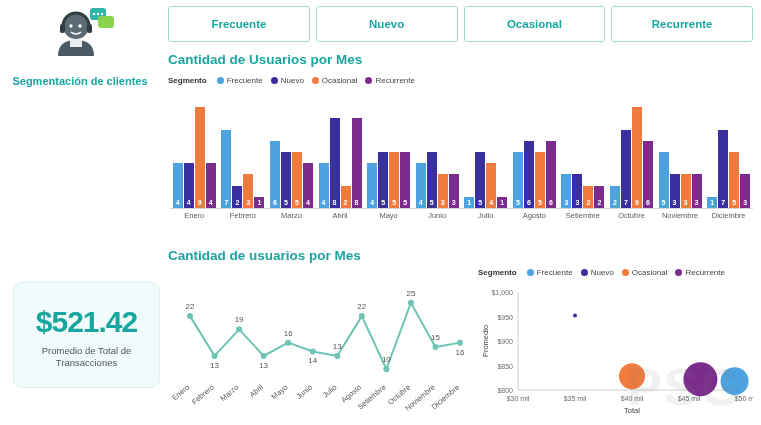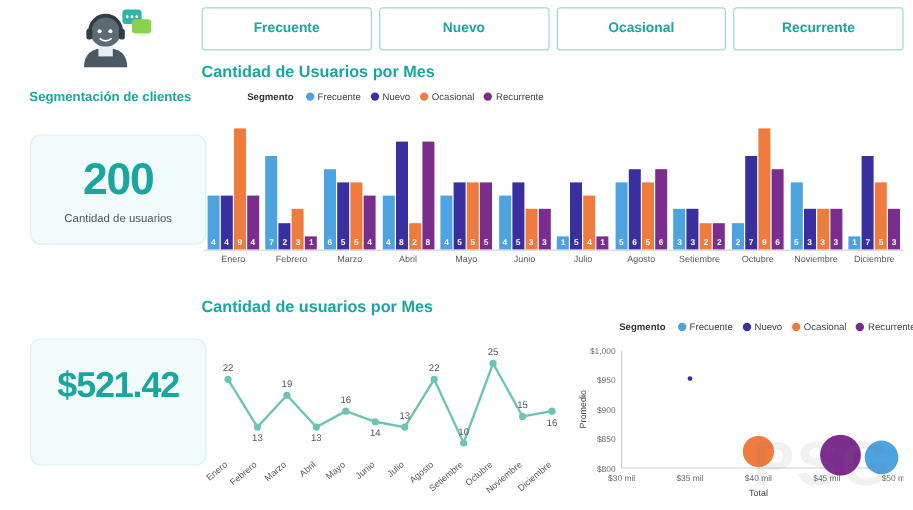--- a/index.html
+++ b/index.html
@@ -7,21 +7,21 @@
     width:761px;height:425px;
     background:#ffffff;
     font-family:"Liberation Sans", sans-serif;
     color:#3c3c3c;
     overflow:hidden;
     position:relative;
   }
   .wrap{position:relative;width:761px;height:425px;}
 
   
-  .left{position:absolute;left:12px;top:0;width:160px;height:425px;}
+  .left{position:absolute;left:0;top:0;width:160px;height:425px;}
   .avatar{position:absolute;left:46px;top:6px;width:70px;height:52px;}
   .seg-title{position:absolute;left:8px;top:74px;width:144px;text-align:center;
      font-size:11px;font-weight:bold;color:#1aa6a0;line-height:14px;}
   .kpi{position:absolute;left:13px;width:145px;border:1px solid #d9f2f1;
      border-radius:9px;background:#f2fbfb;}
   .kpi1{top:112px;height:90px;}
   .kpi2{top:282px;height:104px;}
   .kpi-val{text-align:center;font-weight:bold;color:#1aa6a0;}
   .kpi1 .kpi-val{font-size:37px;margin-top:16px;letter-spacing:-1px;}
   .kpi2 .kpi-val{font-size:30px;margin-top:22px;letter-spacing:-1px;}
@@ -34,21 +34,21 @@
      font-size:11.5px;color:#1aa6a0;font-weight:bold;cursor:pointer;}
 
   
   .sec-title{position:absolute;font-size:13.5px;font-weight:bold;color:#1aa6a0;}
   .t1{left:168px;top:52px;}
   .t2{left:168px;top:248px;}
   .t3{left:478px;top:248px;}
 
   
   .legend{position:absolute;display:flex;align-items:center;gap:8px;font-size:8px;color:#444;}
-  .legend .lbl{font-weight:bold;color:#333;font-size:8px;margin-right:2px;margin-left:38px;}
+  .legend .lbl{font-weight:bold;color:#333;font-size:8px;margin-right:2px;}
   .legend .item{display:flex;align-items:center;gap:3px;}
   .dot{width:7px;height:7px;border-radius:50%;display:inline-block;}
   .lg1{left:168px;top:76px;}
   .lg2{left:478px;top:268px;}
 
   
   .barchart{position:absolute;left:170px;top:96px;width:583px;height:130px;}
   .bargroups{position:absolute;left:0;top:0;width:583px;height:112px;display:flex;}
   .bgroup{flex:1;display:flex;align-items:flex-end;justify-content:center;gap:1px;height:112px;}
   .bar{width:10px;position:relative;border-radius:0;}
@@ -91,27 +91,24 @@
         <rect x="44" y="2" width="16" height="12" rx="3" fill="#2fb5a8"></rect>
         <rect x="52" y="10" width="16" height="12" rx="3" fill="#8bd24f"></rect>
         <circle cx="48" cy="8" r="1.2" fill="#fff"></circle>
           <circle cx="52" cy="8" r="1.2" fill="#fff"></circle>
           <circle cx="56" cy="8" r="1.2" fill="#fff"></circle>
       </svg>
     </div>
 
     <div class="seg-title">Segmentación de clientes</div>
 
-    <div class="kpi kpi1">
-      <div class="kpi-val">200</div>
-      <div class="kpi-lbl">Cantidad de usuarios</div>
-    </div>
 
     <div class="kpi kpi2">
       <div class="kpi-val">$521.42</div>
+      <div class="kpi-lbl">Promedio de Total de Transacciones</div>
     </div>
   </div>
 
   <div class="tabs">
     <div class="tab">Frecuente</div>
     <div class="tab">Nuevo</div>
     <div class="tab">Ocasional</div>
     <div class="tab">Recurrente</div>
   </div>
 

